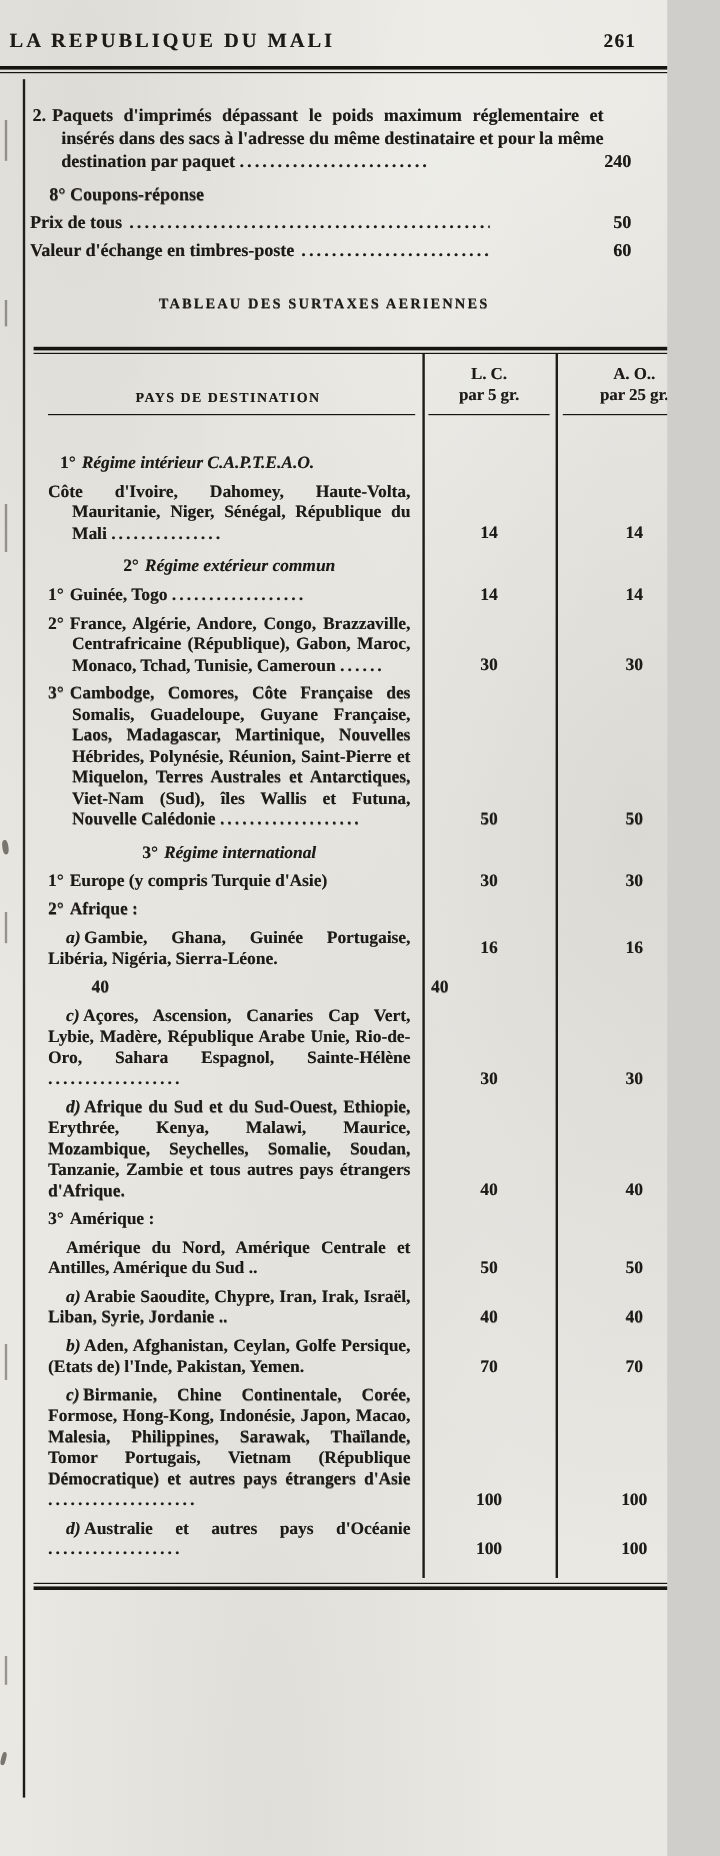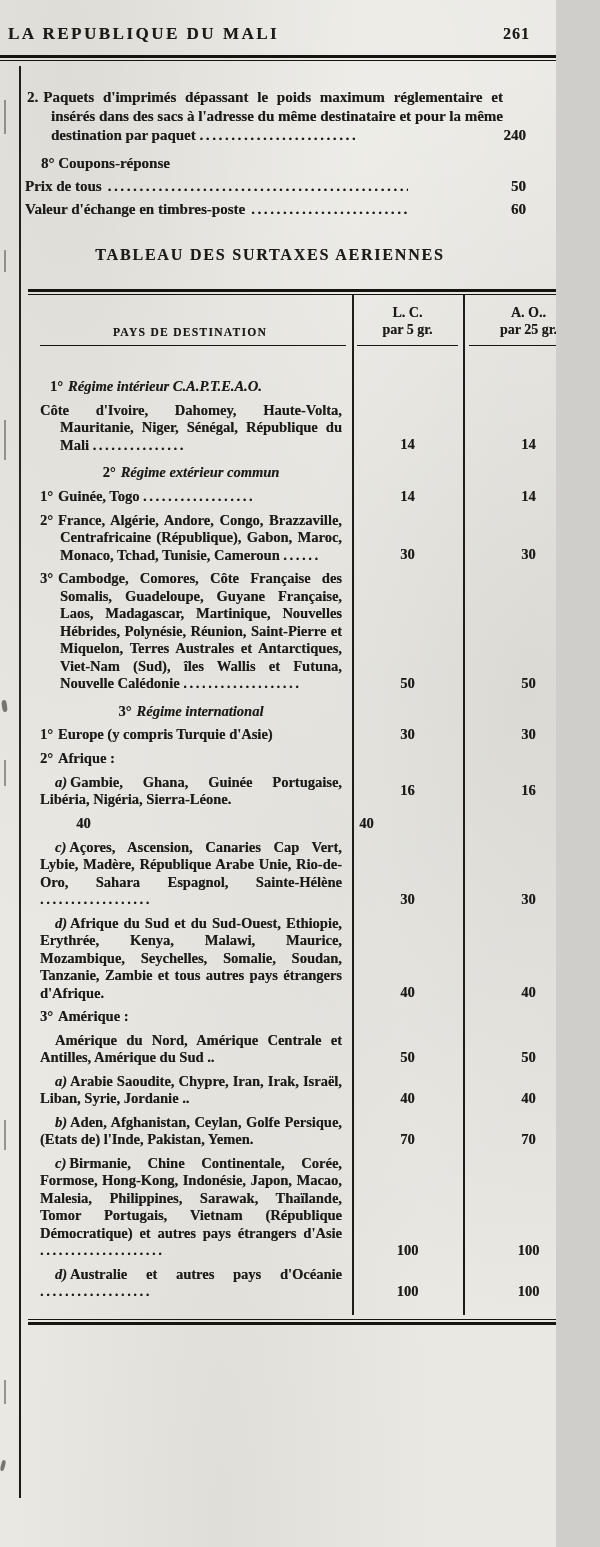--- a/index.html
+++ b/index.html
@@ -35,21 +35,21 @@
     padding-right:30px; font-size:15px; font-weight:bold; padding-bottom:1px; }
   .coupons{ margin:10px 0 0 16px; font-size:15px; font-weight:bold; }
   .fee-line{ display:flex; align-items:baseline; margin-top:5px;
     font-size:15px; font-weight:bold; line-height:18px; }
   .fee-label{ white-space:nowrap; }
   .fee-fill{ flex:1; overflow:hidden; white-space:nowrap; letter-spacing:2.6px; padding:0 6px; }
   .fee-val{ flex:none; width:118px; text-align:right; padding-right:30px; }
   
   .annexe-block{ position:absolute; top:236px; left:0; right:0; text-align:center; }
   .annexe-title{ font-size:16px; font-weight:bold; letter-spacing:1.5px; margin:0; }
-  .annexe-subtitle{ font-size:16px; font-weight:bold; letter-spacing:1.8px; margin:10px 16px 0 0; }
+  .annexe-subtitle{ font-size:12px; font-weight:bold; letter-spacing:1.8px; margin:10px 16px 0 0; }
   
   .surtax-table{ position:absolute; top:289px; left:28px; width:566px; }
   .t-top{ height:2px; border-top:3px solid #17150f; border-bottom:1.8px solid #17150f; }
   .t-inner{ position:relative; }
   .vsep{ position:absolute; top:0; bottom:0; width:1.8px; background:#1f1d17; }
   .vsep.v1{ left:324px; } .vsep.v2{ left:435px; }
   .t-head{ display:flex; padding-top:9px; }
   .t-head .hc{ position:relative; padding-bottom:8px; }
   .hc1{ width:324px; display:flex; align-items:flex-end; justify-content:center;
     font-size:11.5px; font-weight:bold; letter-spacing:1.3px; }

